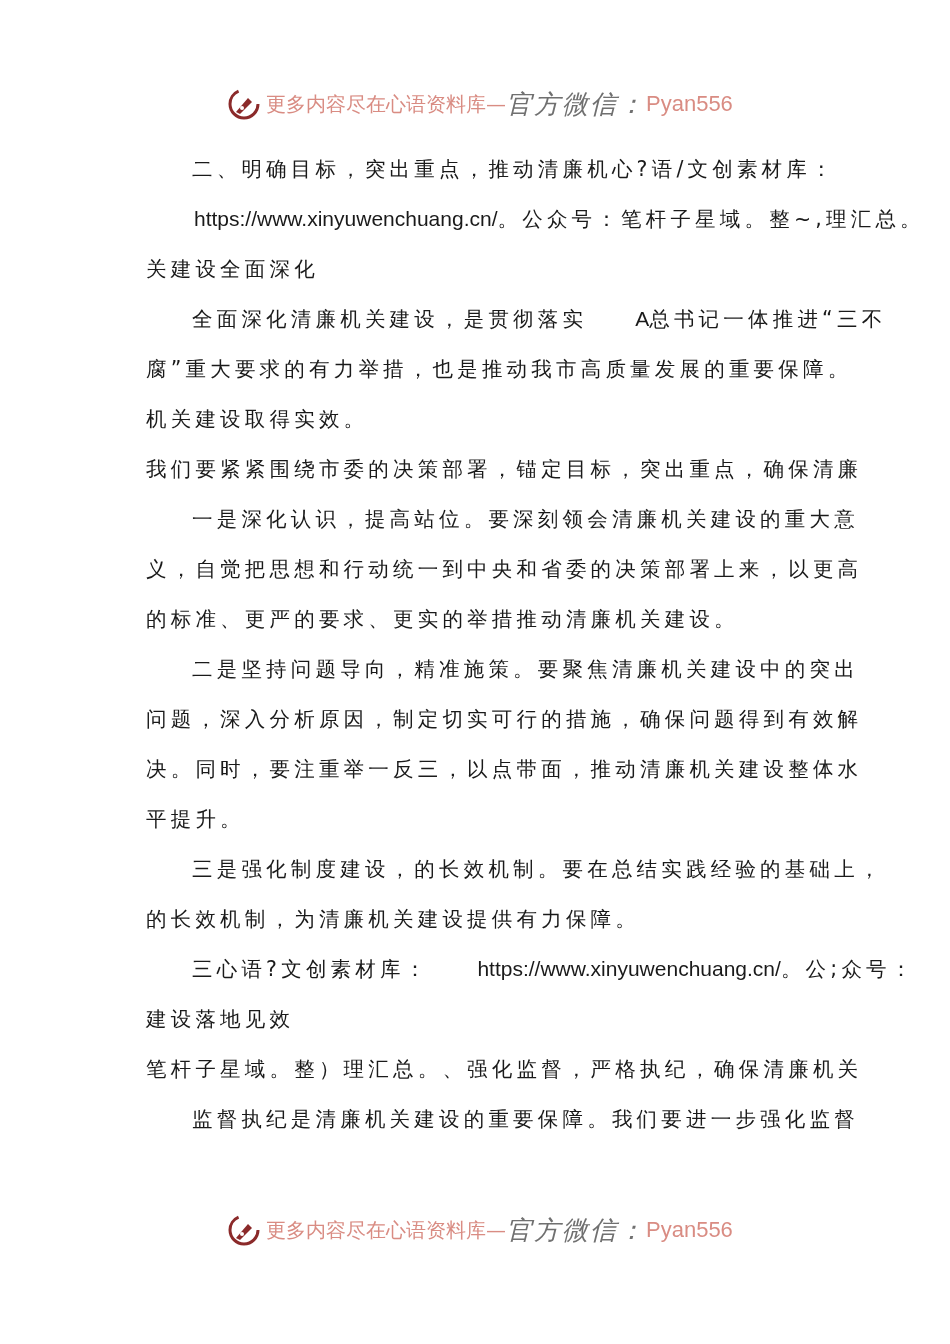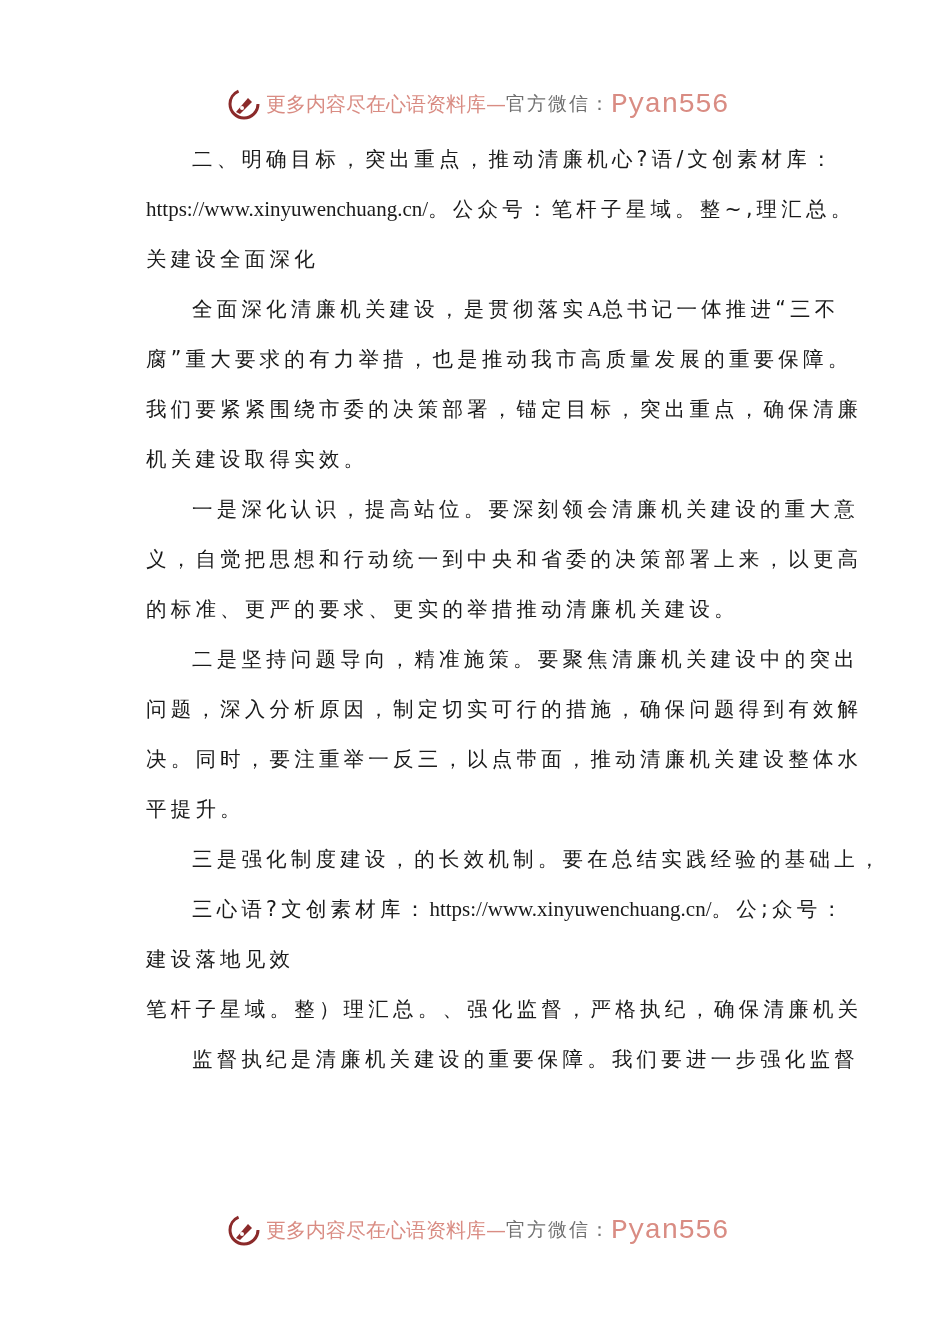--- a/index.html
+++ b/index.html
@@ -9,31 +9,31 @@
   }
   .banner {
     position: absolute; left: 226px; height: 40px;
     display: flex; align-items: center; white-space: nowrap; justify-content: center;
   }
   .banner.top { top: 84px; }
   .banner.bottom { top: 1210px; }
   .logo { width: 36px; height: 36px; margin-right: 4px; }
   .b-main { color: #d98c83; font-family: "DejaVu Serif", serif; font-size: 20px; letter-spacing: 0px; }
   .b-dash { color: #d98c83; font-size: 20px; }
-  .b-sub { color: #707070; font-family: "DejaVu Serif", serif; font-size: 19px; letter-spacing: 2px; }
-  .b-id { color: #d98c83; font-family: Liberation Mono, monospace; font-size: 28px; }
+  .b-sub { color: #707070; font-family: "DejaVu Serif", serif; font-size: 26px; font-style: italic; letter-spacing: 2px; }
+  .b-id { color: #d98c83; font-family: Liberation Sans, sans-serif; font-size: 22px; }
   .content {
-    position: absolute; left: 146px; top: 140px; width: 664px;
+    position: absolute; left: 146px; top: 150px; width: 664px;
   }
   .line {
     height: 50px; line-height: 38px; font-size: 20.5px;
     white-space: nowrap; letter-spacing: 4.2px; overflow: visible;
   }
   .indent { padding-left: 46px; }
-  .latin { font-family: Liberation Serif, serif; letter-spacing: 0; font-size: 21px; }
+  .latin { font-family: Liberation Sans, sans-serif; letter-spacing: 0; font-size: 21px; margin-left: 48px; }
 </style>
 </head>
 <body>
 
 <div class="banner top">
   <svg class="logo" viewBox="0 0 36 36">
     <circle cx="18" cy="18" r="14" fill="none" stroke="#8b2a2a" stroke-width="3" stroke-dasharray="60 30"></circle>
     <path d="M10 26 L22 12 L26 16 L14 28 Z" fill="#8b2a2a"></path>
     <circle cx="16" cy="22" r="2" fill="#fff"></circle>
   </svg>
@@ -42,30 +42,31 @@
   <span class="b-sub">官方微信：</span>
   <span class="b-id">Pyan556</span>
 </div>
 
 <div class="content">
   <div class="line indent"><span>二、明确目标，突出重点，推动清廉机心?语/文创素材库：</span></div>
   <div class="line"><span class="latin">https://www.xinyuwenchuang.cn/</span><span>。公众号：笔杆子星域。整~,理汇总。</span></div>
   <div class="line"><span>关建设全面深化</span></div>
   <div class="line indent"><span>全面深化清廉机关建设，是贯彻落实</span><span class="latin">A</span><span>总书记一体推进“三不</span></div>
   <div class="line"><span>腐”重大要求的有力举措，也是推动我市高质量发展的重要保障。</span></div>
+  <div class="line"><span>机关建设取得实效。</span></div>
   <div class="line"><span>我们要紧紧围绕市委的决策部署，锚定目标，突出重点，确保清廉</span></div>
-  <div class="line"><span>机关建设取得实效。</span></div>
   <div class="line indent"><span>一是深化认识，提高站位。要深刻领会清廉机关建设的重大意</span></div>
   <div class="line"><span>义，自觉把思想和行动统一到中央和省委的决策部署上来，以更高</span></div>
   <div class="line"><span>的标准、更严的要求、更实的举措推动清廉机关建设。</span></div>
   <div class="line indent"><span>二是坚持问题导向，精准施策。要聚焦清廉机关建设中的突出</span></div>
   <div class="line"><span>问题，深入分析原因，制定切实可行的措施，确保问题得到有效解</span></div>
   <div class="line"><span>决。同时，要注重举一反三，以点带面，推动清廉机关建设整体水</span></div>
   <div class="line"><span>平提升。</span></div>
   <div class="line indent"><span>三是强化制度建设，的长效机制。要在总结实践经验的基础上，</span></div>
+  <div class="line"><span>的长效机制，为清廉机关建设提供有力保障。</span></div>
   <div class="line indent"><span>三心语?文创素材库：</span><span class="latin">https://www.xinyuwenchuang.cn/</span><span>。公;众号：</span></div>
   <div class="line"><span>建设落地见效</span></div>
   <div class="line"><span>笔杆子星域。整）理汇总。、强化监督，严格执纪，确保清廉机关</span></div>
   <div class="line indent"><span>监督执纪是清廉机关建设的重要保障。我们要进一步强化监督</span></div>
 </div>
 
 <div class="banner bottom">
   <svg class="logo" viewBox="0 0 36 36">
     <circle cx="18" cy="18" r="14" fill="none" stroke="#8b2a2a" stroke-width="3" stroke-dasharray="60 30"></circle>
     <path d="M10 26 L22 12 L26 16 L14 28 Z" fill="#8b2a2a"></path>

